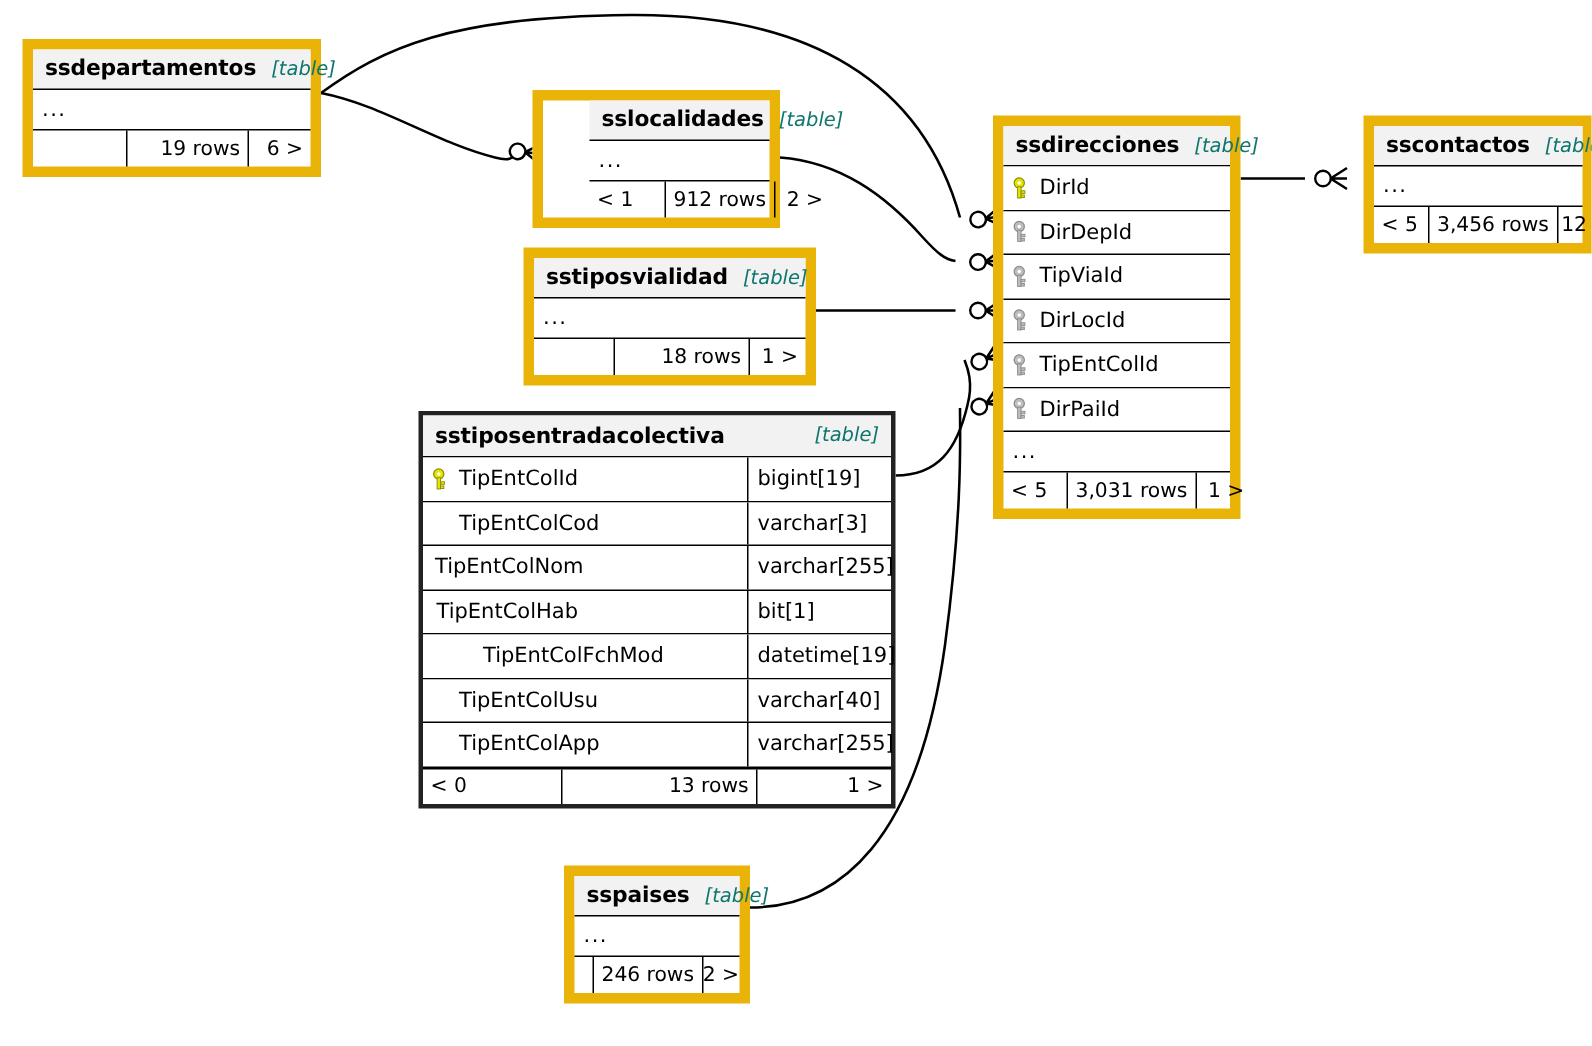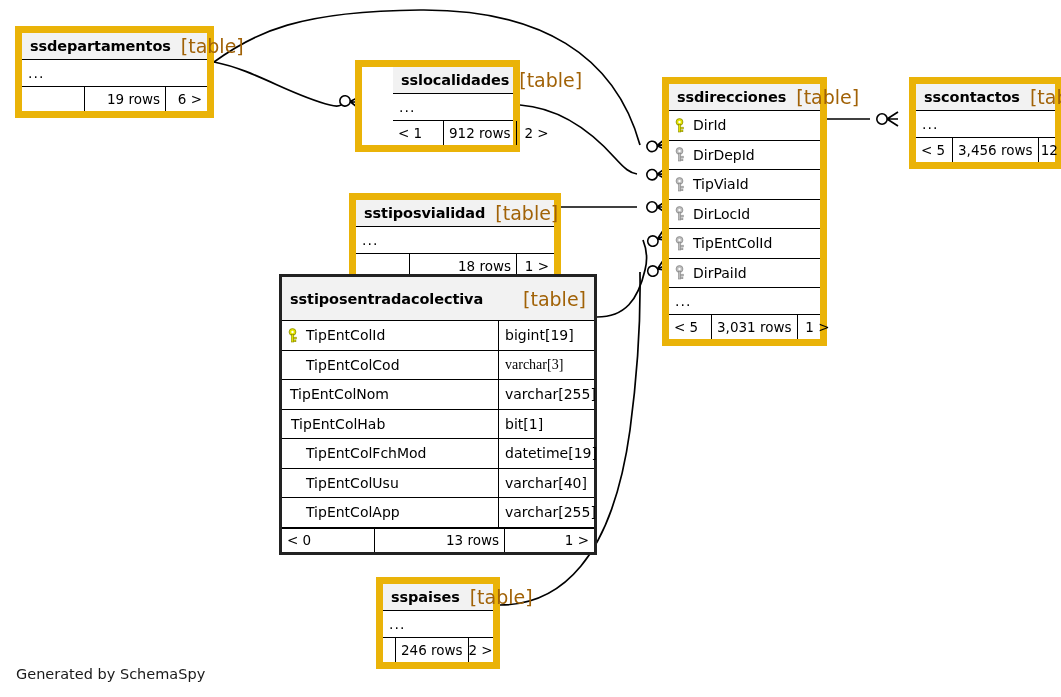--- a/index.html
+++ b/index.html
@@ -50,23 +50,24 @@
     padding: 0 8px;
     height: 27px;
     white-space: nowrap;
   }
   .tbl-name {
     font-weight: bold;
     font-size: 14.5px;
     letter-spacing: -0.1px;
   }
   .tbl-tag {
-    font-size: 19px;
-    color: #a16207;
+    font-size: 13px;
+    color: #0f766e;
     padding-left: 10px;
+    font-style: italic;
   }
   .row {
     box-sizing: border-box;
     display: flex;
     align-items: center;
     height: 29.5px;
     border-bottom: 1px solid #000000;
     background: #ffffff;
   }
   .row:last-child { border-bottom: none; }
@@ -195,21 +196,21 @@
       <span class="tbl-tag">[table]</span>
     </div>
     <div class="ellipsis-row">...</div>
     <div class="footer-row">
       <div class="footer-cell fc-left" style="width:50px;">&lt; 1</div>
       <div class="footer-cell fc-mid">912 rows</div>
       <div class="footer-cell fc-right" style="width:38px;">2 &gt;</div>
     </div>
   </div>
 
-  <div class="table-node" style="left:349px; top:165px; width:212px;margin-top:28px;">
+  <div class="table-node" style="left:349px; top:165px; width:195px;">
     <div class="tbl-header">
       <span class="tbl-name">sstiposvialidad</span>
       <span class="tbl-tag">[table]</span>
     </div>
     <div class="ellipsis-row">...</div>
     <div class="footer-row">
       <div class="footer-cell fc-left" style="width:53px;"></div>
       <div class="footer-cell fc-mid">18 rows</div>
       <div class="footer-cell fc-right" style="width:38px;">1 &gt;</div>
     </div>
@@ -326,21 +327,21 @@
     </div>
     <div class="ellipsis-row">...</div>
     <div class="footer-row">
       <div class="footer-cell fc-left" style="width:36px;">&lt; 5</div>
       <div class="footer-cell fc-mid">3,456 rows</div>
       <div class="footer-cell fc-right" style="width:41px;">12 &gt;</div>
     </div>
   </div>
 
   <div class="table-node focal" style="left:279px; top:274px; width:318px;">
-    <div class="tbl-header" style="height:44px;">
+    <div class="tbl-header" style="height:28px;">
       <span class="tbl-name">sstiposentradacolectiva</span>
       <span class="tbl-tag">[table]</span>
     </div>
 
     <div class="row">
       <div class="col-name">
         <span class="keyicon">
           <svg viewBox="0 0 13 15" width="13" height="15" aria-hidden="true">
             <circle cx="4.5" cy="4" r="3.4" fill="#e5e500" stroke="#8a8a00" stroke-width="0.8"></circle>
             <circle cx="4.5" cy="4" r="1.2" fill="#ffffff"></circle>
@@ -351,39 +352,39 @@
         </span>
         <span>TipEntColId</span>
       </div>
       <div class="col-type" style="width:96px;">bigint[19]</div>
     </div>
 
     <div class="row">
       <div class="col-name" style="padding-left:24px;">
         <span>TipEntColCod</span>
       </div>
-      <div class="col-type" style="width:96px;font-family:Liberation Serif, serif;">varchar[3]</div>
+      <div class="col-type" style="width:96px;">varchar[3]</div>
     </div>
 
     <div class="row">
       <div class="col-name" style="padding-left:8px;">
         <span>TipEntColNom</span>
       </div>
       <div class="col-type" style="width:96px;">varchar[255]</div>
     </div>
 
     <div class="row">
       <div class="col-name" style="padding-left:9px;">
         <span>TipEntColHab</span>
       </div>
       <div class="col-type" style="width:96px;">bit[1]</div>
     </div>
 
     <div class="row">
-      <div class="col-name" style="padding-left:24px;text-align:center;">
+      <div class="col-name" style="padding-left:40px;text-align:center;">
         <span>TipEntColFchMod</span>
       </div>
       <div class="col-type" style="width:96px;">datetime[19]</div>
     </div>
 
     <div class="row">
       <div class="col-name" style="padding-left:24px;">
         <span>TipEntColUsu</span>
       </div>
       <div class="col-type" style="width:96px;">varchar[40]</div>
@@ -409,15 +410,14 @@
       <span class="tbl-tag">[table]</span>
     </div>
     <div class="ellipsis-row">...</div>
     <div class="footer-row">
       <div class="footer-cell fc-left" style="width:12px;"></div>
       <div class="footer-cell fc-mid">246 rows</div>
       <div class="footer-cell fc-right" style="width:30px;">2 &gt;</div>
     </div>
   </div>
 
-  <div class="credit">Generated by SchemaSpy</div>
 
 </div>
 
 </body></html>

